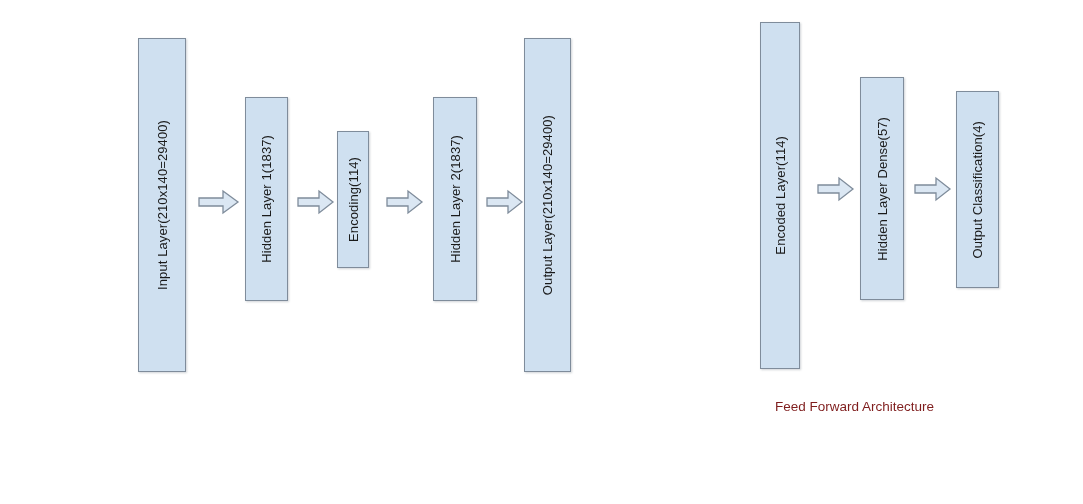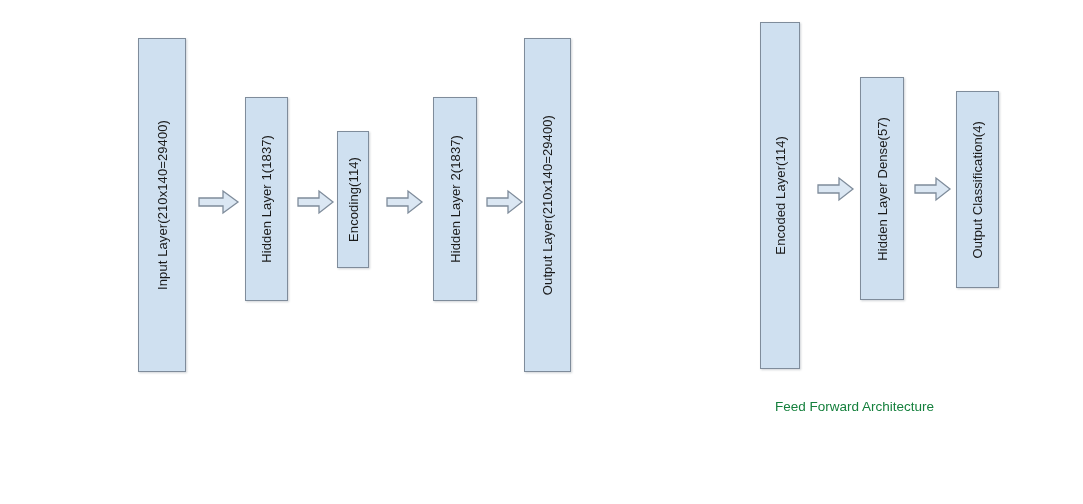--- a/index.html
+++ b/index.html
@@ -43,21 +43,21 @@
     letter-spacing: 0.1px;
   }
   .arrow {
     position: absolute;
     display: block;
   }
   .caption {
     position: absolute;
     font-family: "Liberation Sans", sans-serif;
     font-size: 13.5px;
-    color: #15803d;
+    color: #7f1d1d;
     white-space: nowrap;
   }
 </style>
 </head>
 <body>
 
 <div id="canvas">
 
   <div>
 

